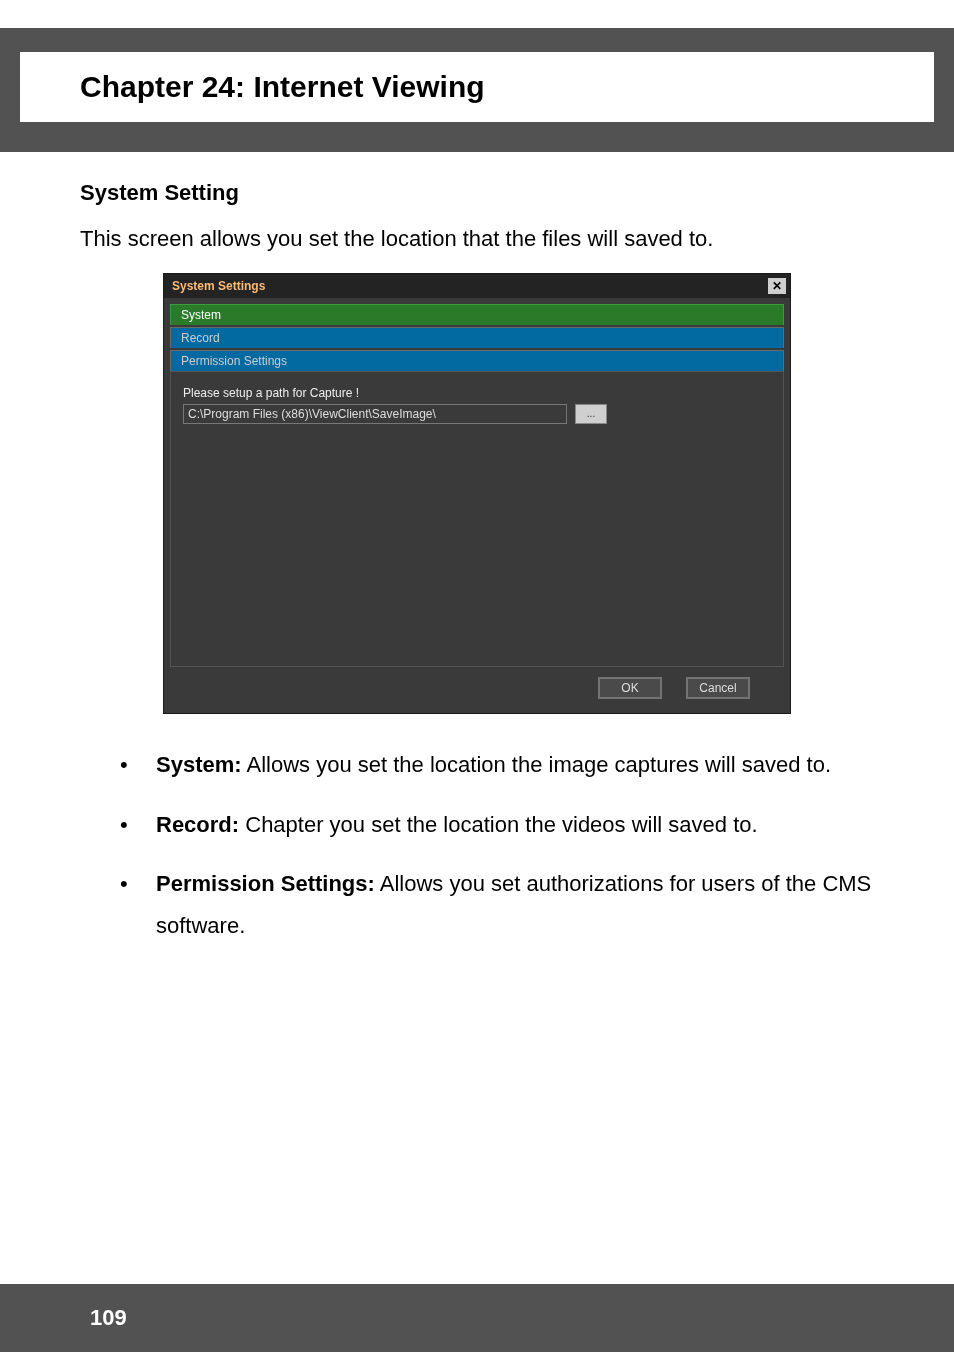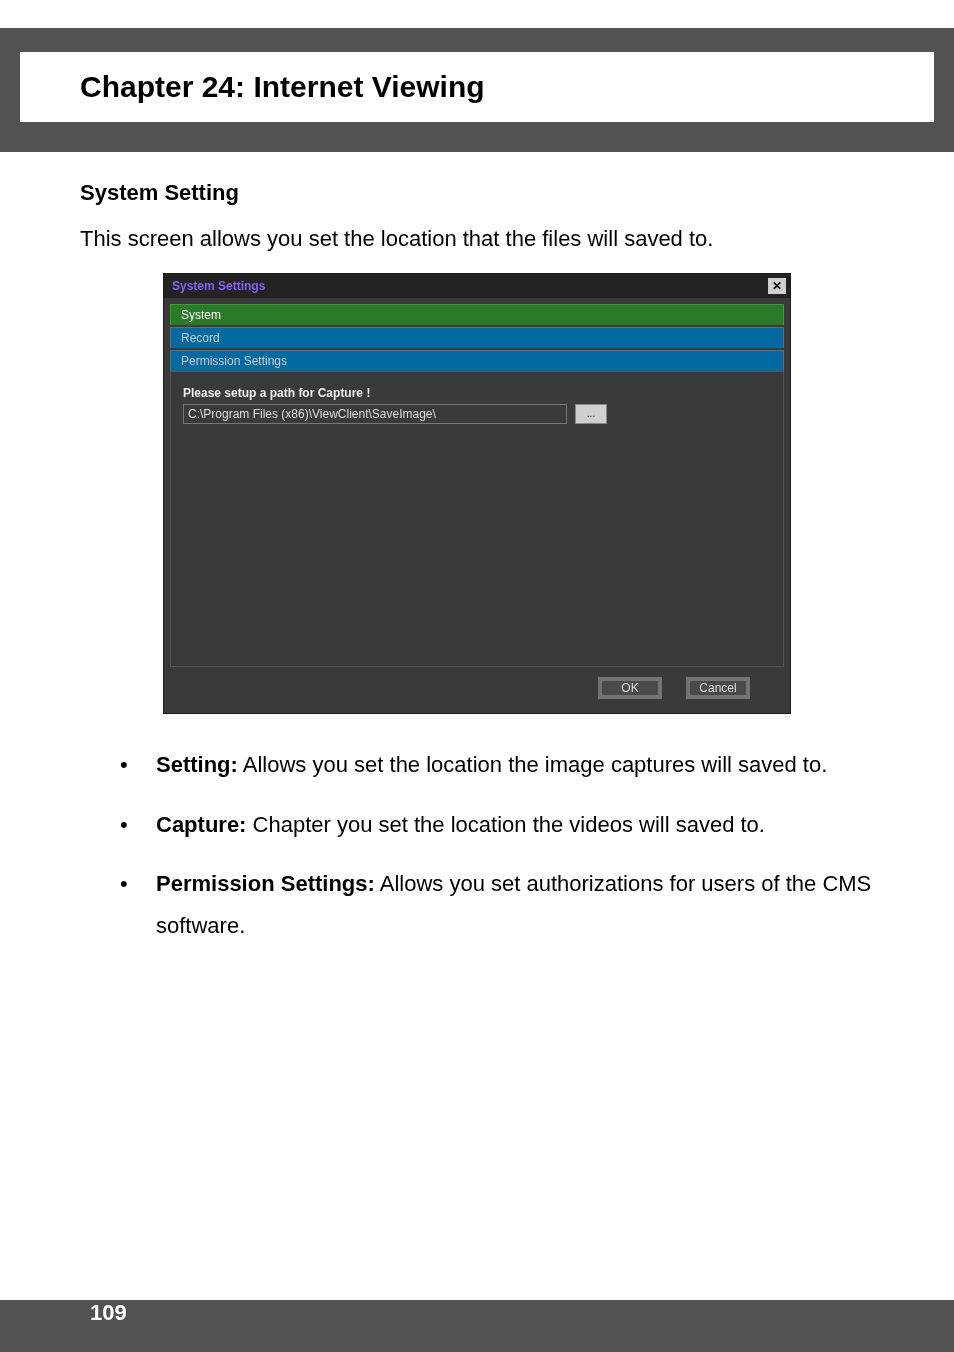--- a/index.html
+++ b/index.html
@@ -62,21 +62,21 @@
   .titlebar {
     background: #232323;
     height: 24px;
     display: flex;
     align-items: center;
     justify-content: space-between;
     padding: 0 4px 0 8px;
   }
   .titlebar-text {
     font-weight: bold;
-    color: #8b5cf6;
+    color: #fdba74;
     font-size: 12px;
   }
   .close-btn {
     width: 18px;
     height: 16px;
     background: #cfcfcf;
     color: #000;
     display: flex;
     align-items: center;
     justify-content: center;
@@ -107,21 +107,21 @@
   .dialog-body {
     border: 1px solid #555;
     margin: 0 6px;
     padding: 14px 12px 12px 12px;
     min-height: 296px;
     background: #3a3a3a;
   }
   .field-label {
     font-size: 12px;
     color: #eee;
-    font-weight: bold;
+    font-weight: normal;
     margin-bottom: 4px;
   }
   .field-row {
     display: flex;
     gap: 8px;
     align-items: center;
   }
   .path-input {
     width: 384px;
     height: 20px;
@@ -146,21 +146,21 @@
   .dialog-footer {
     display: flex;
     justify-content: flex-end;
     gap: 24px;
     padding: 10px 40px 14px 12px;
   }
   .dlg-btn {
     min-width: 64px;
     height: 22px;
     background: #4a4a4a;
-    border: 4px solid #737373;
+    border: 2px solid #737373;
     color: #ddd;
     display: flex;
     align-items: center;
     justify-content: center;
     font-size: 12px;
   }
   ul.bullets {
     list-style: none;
     padding: 0 0 0 40px;
     margin-top: 8px;
@@ -178,24 +178,25 @@
     left: 0;
     top: 0;
     font-size: 22px;
   }
   ul.bullets b { font-weight: bold; }
   .footer-bar {
     position: absolute;
     bottom: 0;
     left: 0;
     right: 0;
-    height: 52px;
+    height: 68px;
     background: #525252;
     color: #fff;
     display: flex;
+    align-items: center;
     padding-left: 90px;
     font-size: 22px;
     font-weight: bold;
   }
 </style>
 </head>
 <body>
 
 <div class="chapter-bar">
   <div class="chapter-inner">
@@ -243,24 +244,24 @@
         </div>
         <div class="dlg-btn">
           <span>Cancel</span>
         </div>
       </div>
     </div>
   </div>
 
   <ul class="bullets">
     <li>
-      <b>Setting:</b><span> Allows you set the location the image captures will saved to.</span>
+      <b>System:</b><span> Allows you set the location the image captures will saved to.</span>
     </li>
     <li>
-      <b>Capture:</b><span> Chapter you set the location the videos will saved to.</span>
+      <b>Record:</b><span> Chapter you set the location the videos will saved to.</span>
     </li>
     <li>
       <b>Permission Settings:</b><span> Allows you set authorizations for users of the CMS software.</span>
     </li>
   </ul>
 
 </div>
 
 <div class="footer-bar">
   <span>109</span>

